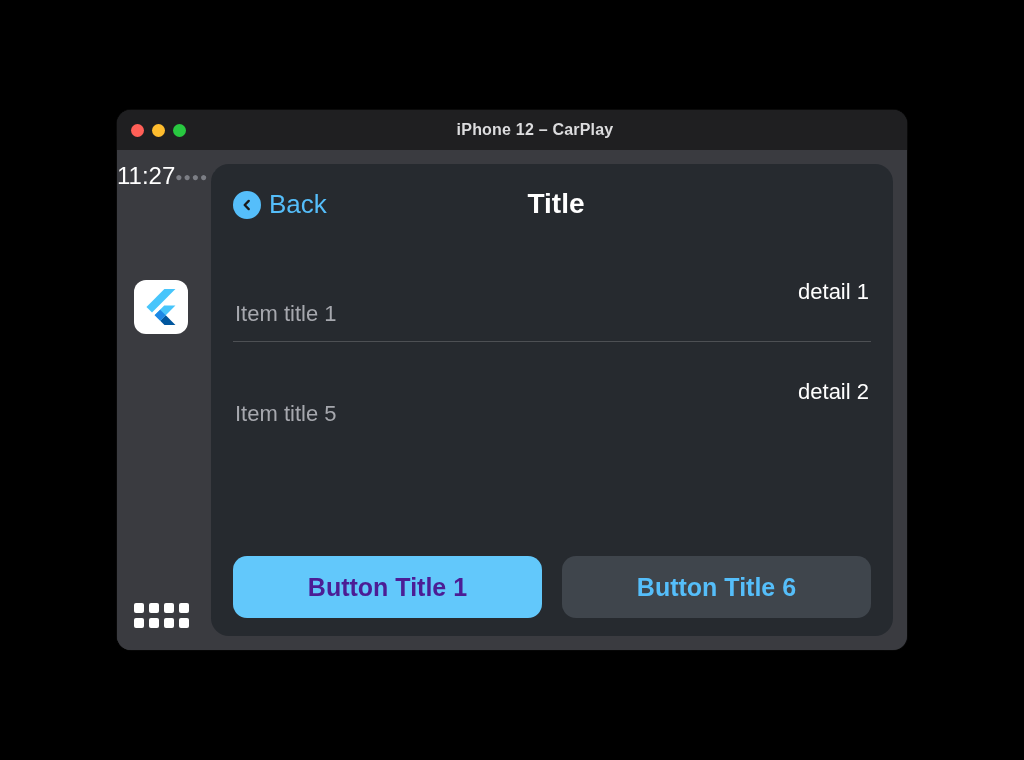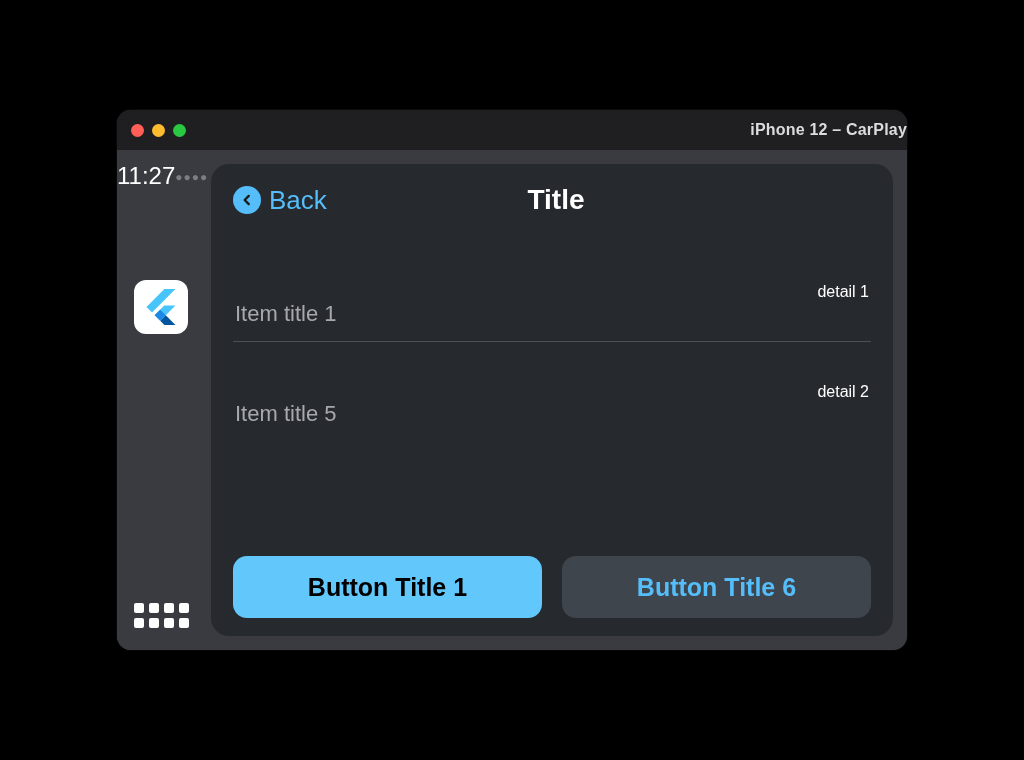--- a/index.html
+++ b/index.html
@@ -37,21 +37,21 @@
     }
     .traffic-light {
       width: 13px; height: 13px; border-radius: 50%;
     }
     .tl-close { background: #ff5f57; }
     .tl-min   { background: #febc2e; }
     .tl-max   { background: #28c840; }
     .titlebar-title {
       position: absolute;
       left: 0; right: 0;
-      text-align: right;
+      text-align: center;
       color: #dcdcde;
       font-size: 16px;
       font-weight: 600;
       letter-spacing: 0.2px;
       pointer-events: none;
       padding-left: 46px;
     }
     .window-body {
       flex: 1;
       display: flex;
@@ -121,21 +121,21 @@
       width: 100%;
       height: 100%;
       background: #262a2f;
       border-radius: 18px;
       display: flex;
       flex-direction: column;
       padding: 16px 22px 18px 22px;
     }
     .nav-bar {
       display: flex;
-      align-items: center;
+      align-items: flex-end;
       position: relative;
       height: 40px;
     }
     .back-button {
       display: flex;
       align-items: center;
       gap: 8px;
       color: #55befa;
       font-size: 26px;
       font-weight: 500;
@@ -170,40 +170,40 @@
       border-bottom: 1px solid rgba(255,255,255,0.18);
     }
     .list-row:last-child { border-bottom: none; }
     .item-title {
       color: #a6a8ae;
       font-size: 22px;
       margin-top: 45px;
     }
     .item-detail {
       color: #ffffff;
-      font-size: 16px;
+      font-size: 22px;
     }
     .button-row {
       margin-top: auto;
       display: flex;
       gap: 20px;
     }
     .action-button {
       flex: 1;
       height: 62px;
       border-radius: 14px;
       border: none;
       font-size: 25px;
       font-weight: 700;
       cursor: pointer;
       font-family: inherit;
     }
     .btn-primary {
       background: #62c8fb;
-      color: #000000;
+      color: #4c1d95;
     }
     .btn-secondary {
       background: #3f454c;
       color: #55befa;
     }
   </style>
 </head>
 <body>
 
 <div class="window">

